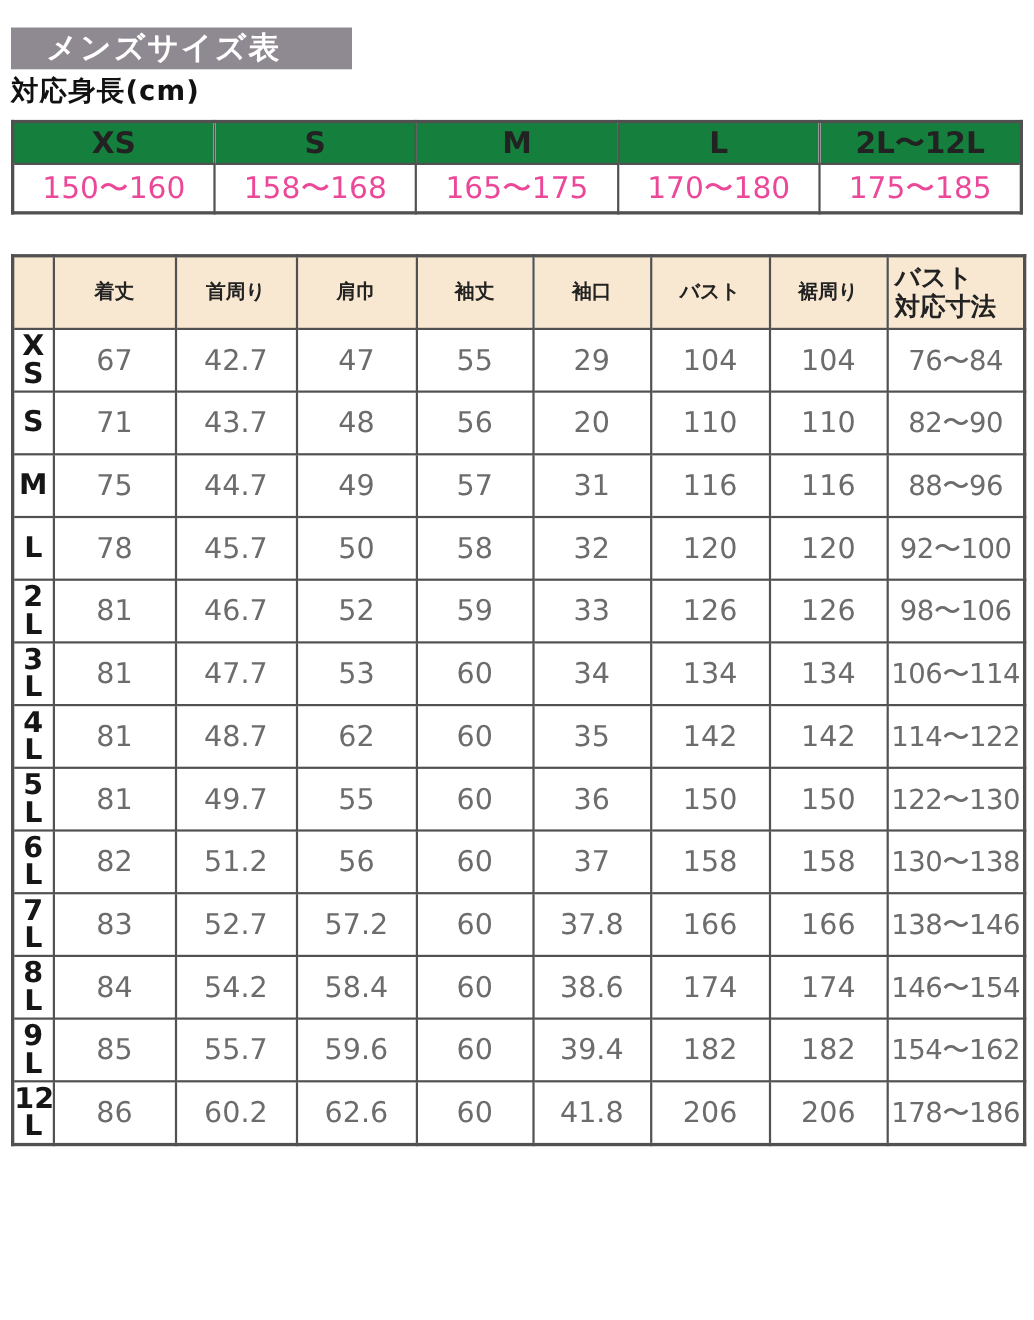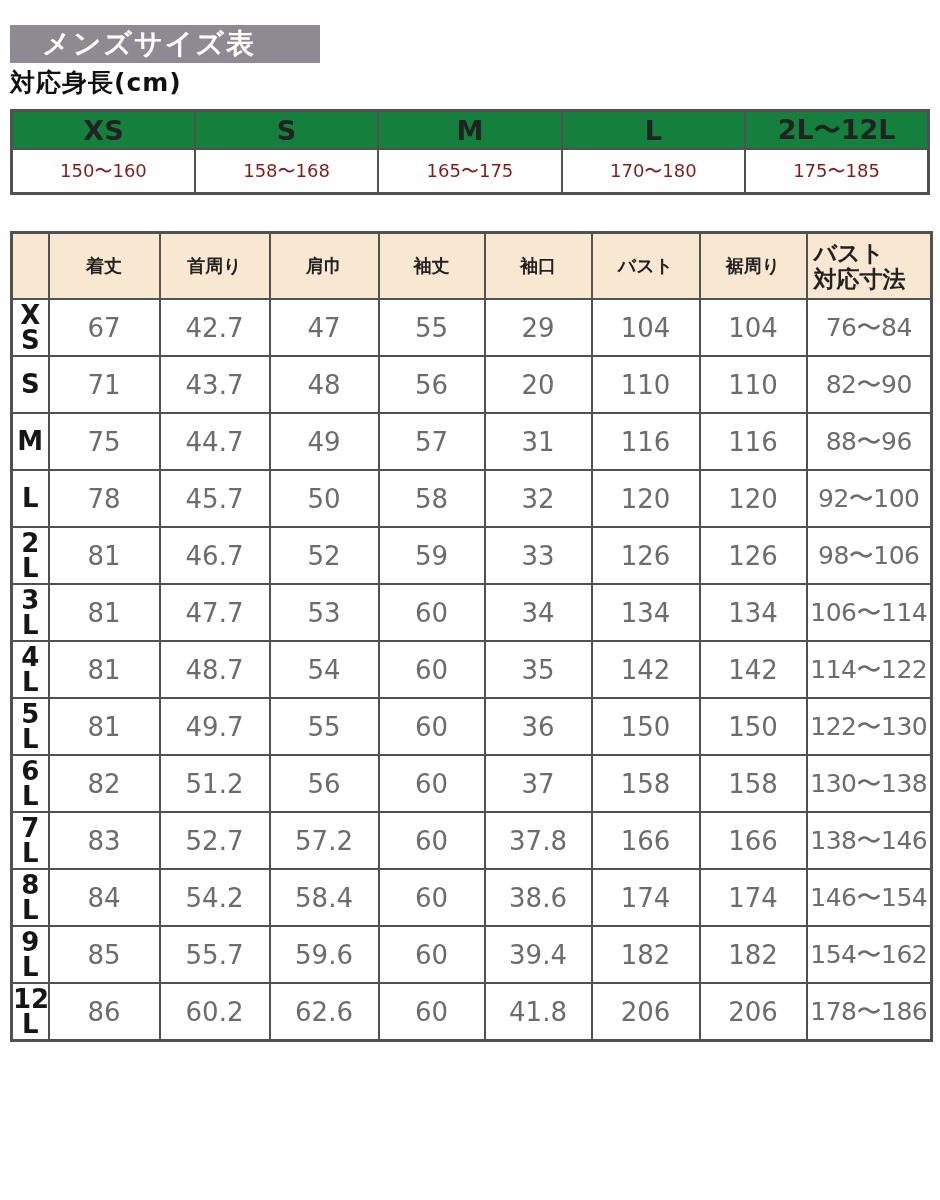--- a/index.html
+++ b/index.html
@@ -47,23 +47,23 @@
   .height-table { margin-top: 10px; }
   .height-table th {
     background: #15803d;
     height: 33px;
     font-size: 27px;
     font-weight: bold;
     color: #222222;
   }
   .height-table td {
     height: 42px;
-    font-size: 18px;
+    font-size: 27px;
     font-weight: normal;
-    color: #7f1d1d;
+    color: #ec4899;
     background: #ffffff;
   }
 
   
   .size-table { margin-top: 36px; }
   .size-table thead th {
     background: #F9E8D1;
     height: 64px;
     font-size: 18px;
     font-weight: bold;
@@ -217,21 +217,21 @@
           <td>34</td>
           <td>134</td>
           <td>134</td>
           <td class="last-col">106〜114</td>
         </tr>
         <tr>
           <th class="row-label">4
 L</th>
           <td>81</td>
           <td>48.7</td>
-          <td>54</td>
+          <td>62</td>
           <td>60</td>
           <td>35</td>
           <td>142</td>
           <td>142</td>
           <td class="last-col">114〜122</td>
         </tr>
         <tr>
           <th class="row-label">5
 L</th>
           <td>81</td>

